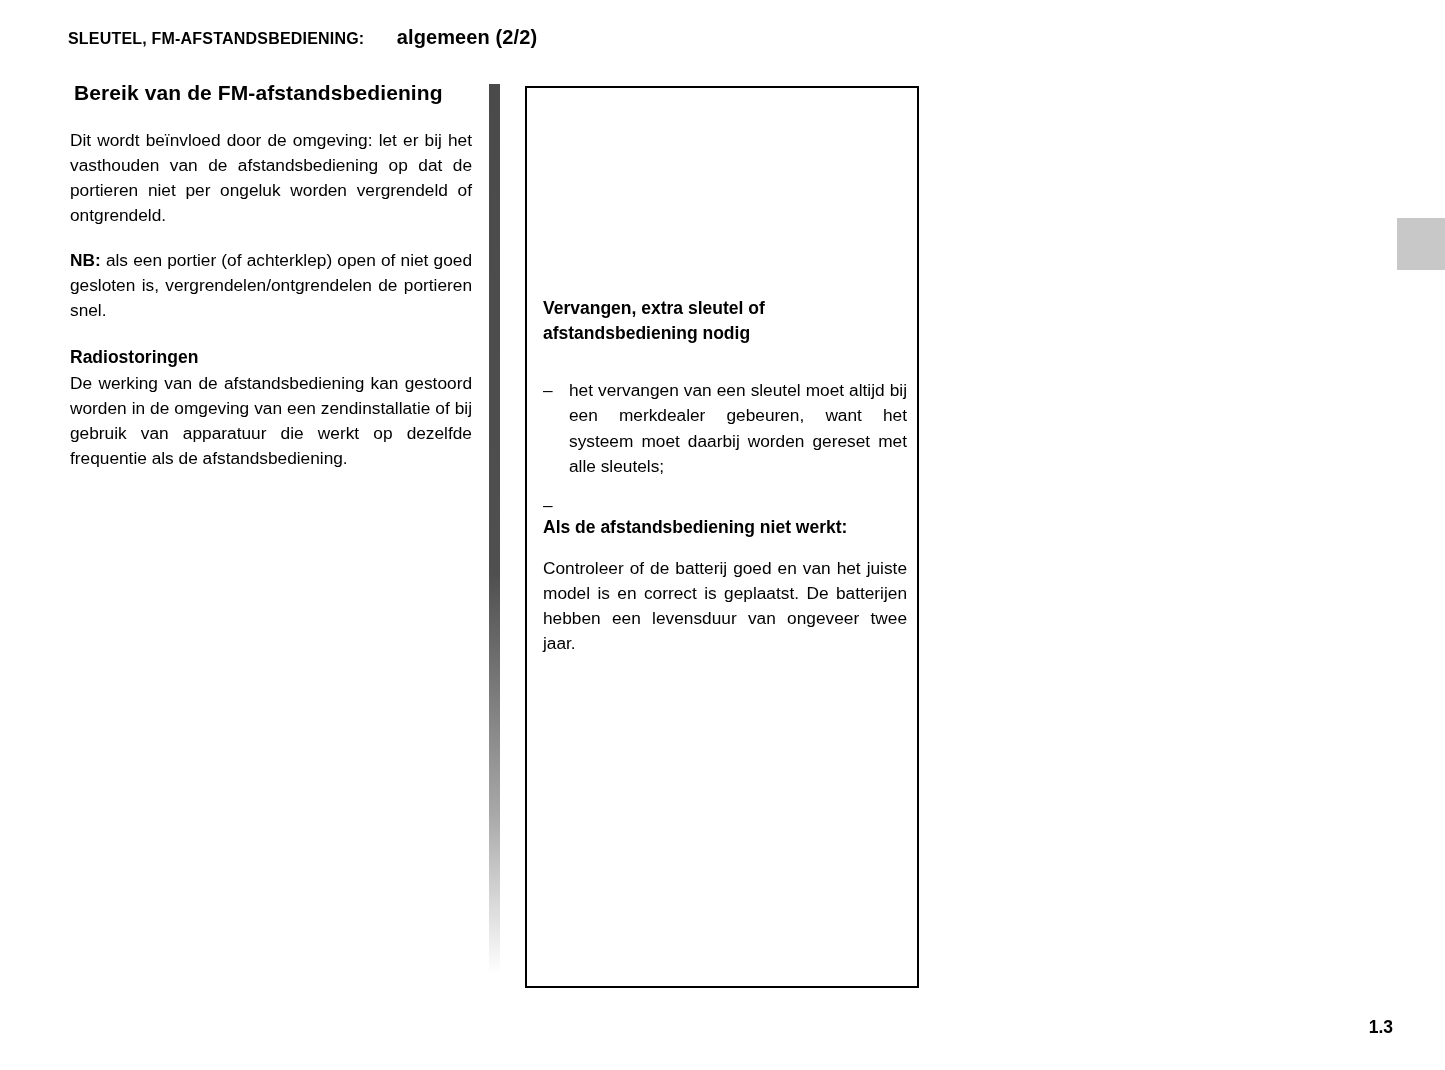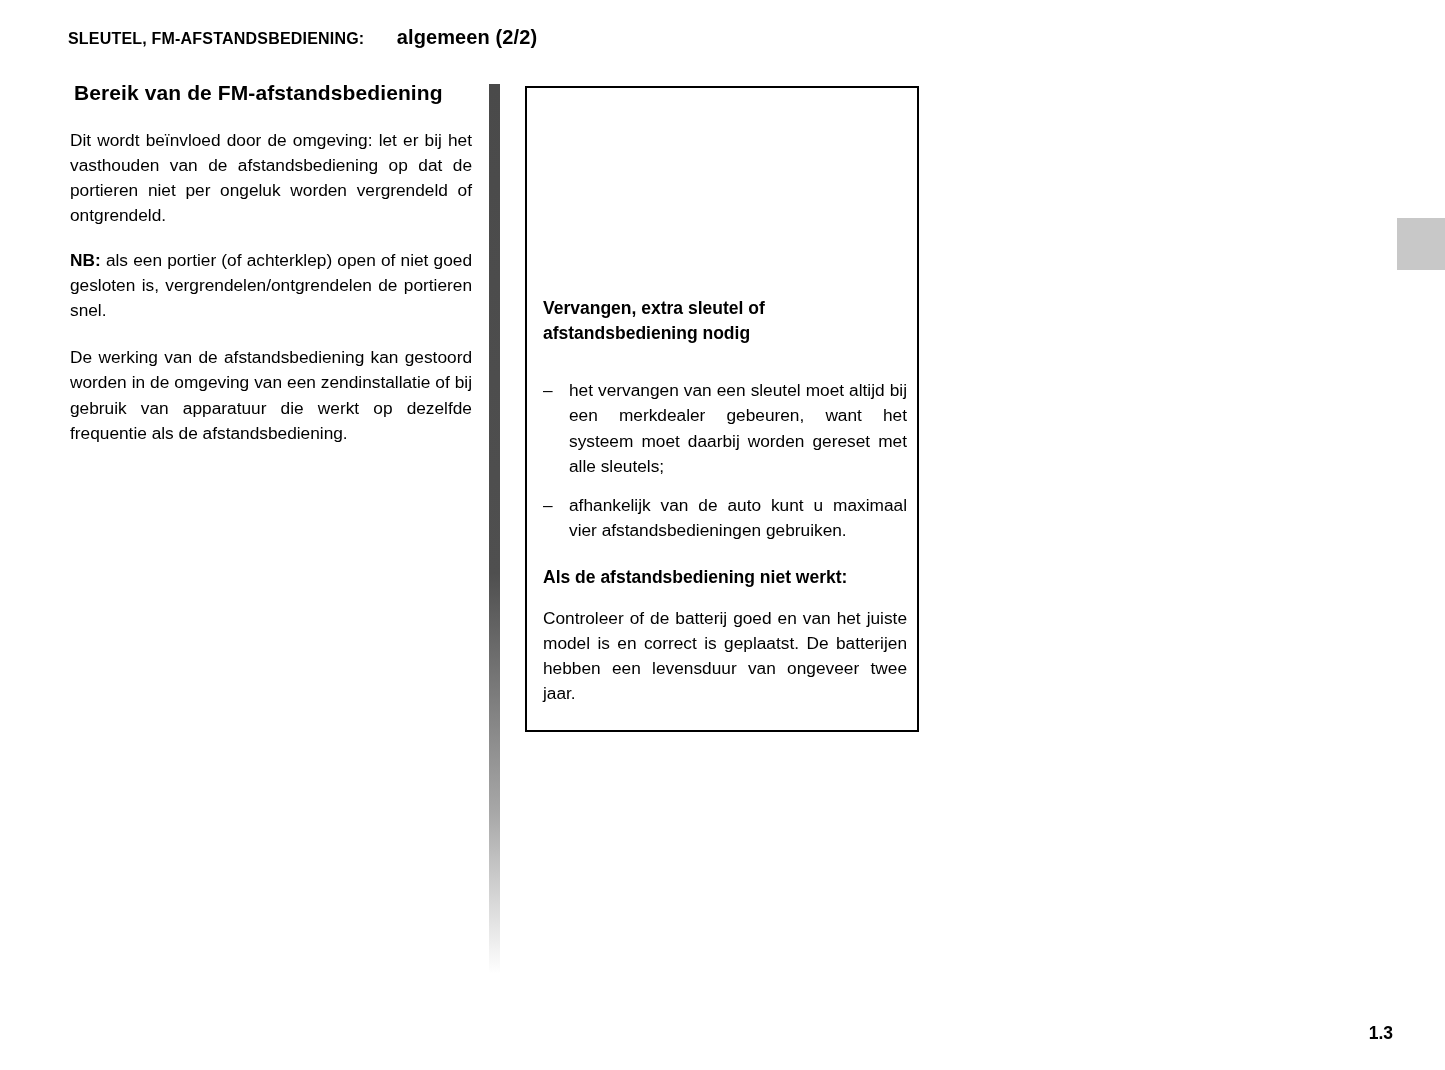--- a/index.html
+++ b/index.html
@@ -90,21 +90,21 @@
     height: 890px;
     background: linear-gradient(to bottom, #4a4a4a 0%, #4f4f4f 55%, #a8a8a8 82%, #ffffff 100%);
   }
 
   
   .note-box {
     position: absolute;
     left: 525px;
     top: 86px;
     width: 394px;
-    height: 646px;
+    height: 902px;
     border: 2px solid #000000;
     box-sizing: border-box;
     padding-left: 24px;
   }
   .note-inner {
     position: absolute;
     left: 16px;
     top: 208px;
     width: 364px;
   }
@@ -136,21 +136,21 @@
     position: absolute;
     left: 0;
     top: 0;
   }
   li + li { margin-top: 14px; }
 
   
   .folio {
     position: absolute;
     right: 52px;
-    bottom: 26px;
+    bottom: 32px;
     font-size: 17.5px;
     font-weight: bold;
     margin-top: 28px;
   }
 </style>
 </head>
 <body>
 
 <div class="page">
 
@@ -161,33 +161,34 @@
 
   <div class="edge-tab"></div>
 
   <div class="col-left">
     <h2>Bereik van de FM-afstandsbediening</h2>
     <div class="gap-1"></div>
     <p class="body-text">Dit wordt beïnvloed door de omgeving: let er bij het vasthouden van de afstandsbediening op dat de portieren niet per ongeluk worden vergrendeld of ontgrendeld.</p>
     <div class="gap-2"></div>
     <p class="body-text"><span class="bold-inline">NB:</span><span> als een portier (of achterklep) open of niet goed gesloten is, vergrendelen/ontgrendelen de portieren snel.</span></p>
     <div class="gap-3"></div>
+    <p class="sub-head">Radiostoringen</p>
     <p class="body-text">De werking van de afstandsbediening kan gestoord worden in de omgeving van een zendinstallatie of bij gebruik van apparatuur die werkt op dezelfde frequentie als de afstandsbediening.</p>
   </div>
 
   <div class="column-rule"></div>
 
   <div class="note-box">
     <div class="note-inner">
       <h3>Vervangen, extra sleutel of afstandsbediening nodig</h3>
       <div class="gap-1"></div>
       <div class="gap-1"></div>
       <ul class="dash-list">
         <li><span class="dash">–</span><span>het vervangen van een sleutel moet altijd bij een merkdealer gebeuren, want het systeem moet daarbij worden gereset met alle sleutels;</span></li>
-        <li><span class="dash">–</span><span>afhankelijk van de auto kunt u maximaal vier afstandsbedieningen gebruiken.</span></li>
+        <li><span class="dash">–</span></li>
       </ul>
       <div class="gap-3"></div>
       <h3>Als de afstandsbediening niet werkt:</h3>
       <div class="gap-1"></div>
       <p>Controleer of de batterij goed en van het juiste model is en correct is geplaatst. De batterijen hebben een levensduur van ongeveer twee jaar.</p>
       <div class="gap-2"></div>
     </div>
   </div>
 
   <div class="folio">1.3</div>

